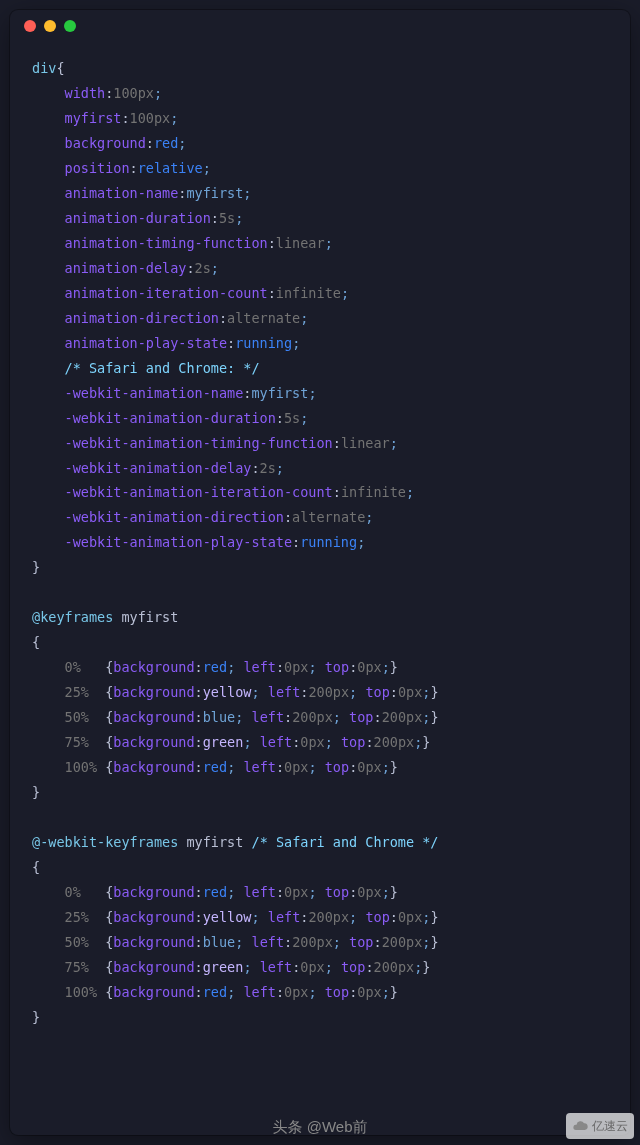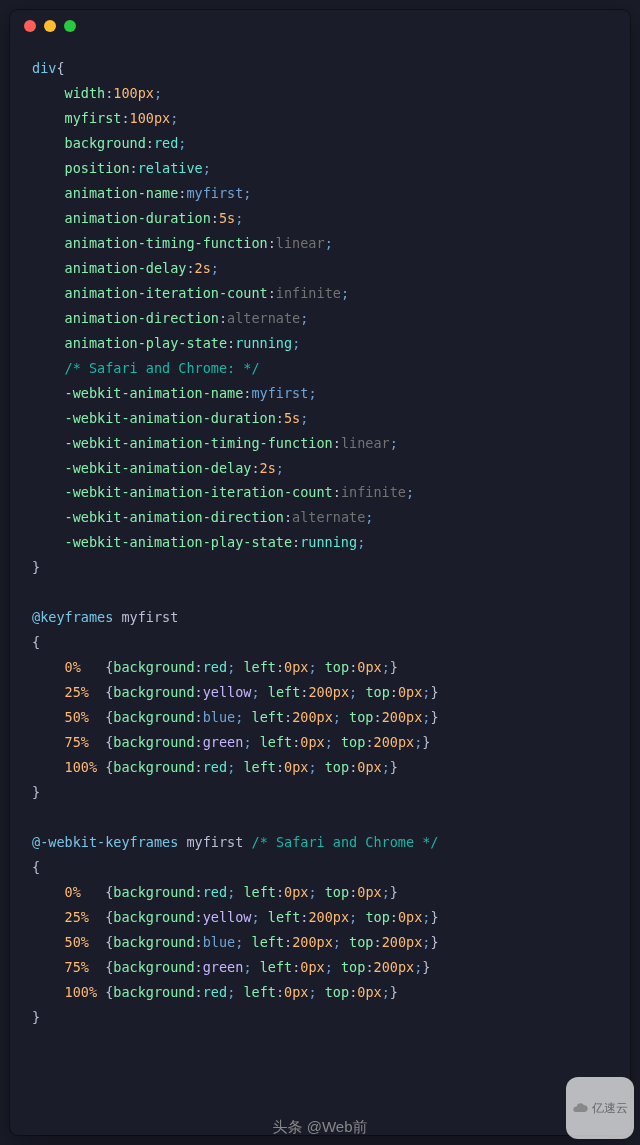--- a/index.html
+++ b/index.html
@@ -32,52 +32,52 @@
   .dot.yellow { background: #ffbd2e; }
   .dot.green { background: #27c93f; }
   .code {
     padding: 14px 22px 22px 22px;
     color: #b9bfd4;
     white-space: pre;
   }
   .sel  { color: #78c6e7; }   
   .ident{ color: #b9bfd4; }   
   .brace{ color: #b9bfd4; }
-  .prop { color: #86efac; }   
+  .prop { color: #8b5cf6; }   
   .punct{ color: #b9bfd4; }
   .semi { color: #6fa3d6; }
-  .num  { color: #fdba74; }   
-  .kw   { color: #5eead4; }   
+  .num  { color: #737373; }   
+  .kw   { color: #3b82f6; }   
   .kw2  { color: #737373; }   
   .fn   { color: #6fa3d6; }   
   .yellow{ color: #c4b5fd; }
   .blue { color: #6fa3d6; }
   .green{ color: #c4b5fd; }
-  .cmt  { color: #14b8a6; font-style: normal; }
+  .cmt  { color: #7dd3fc; font-style: normal; }
   .footer {
     position: absolute;
     bottom: 4px;
     width: 100%;
     text-align: center;
     font-family: -apple-system, sans-serif;
     font-size: 15px;
     color: #888;
   }
   .watermark {
     position: absolute;
     right: 6px; bottom: 6px;
     display: flex;
     align-items: center;
     gap: 4px;
     font-family: sans-serif;
     font-size: 12px;
     color: #666;
     background: rgba(255,255,255,0.7);
-    padding: 20px 6px;
-    border-radius: 12px;
+    padding: 2px 6px;
+    border-radius: 4px;
   }
   .watermark svg { width: 16px; height: 16px; }
 </style>
 </head>
 <body>
 
 <div class="window">
   <div class="titlebar">
     <div class="dot red"></div>
     <div class="dot yellow"></div>

